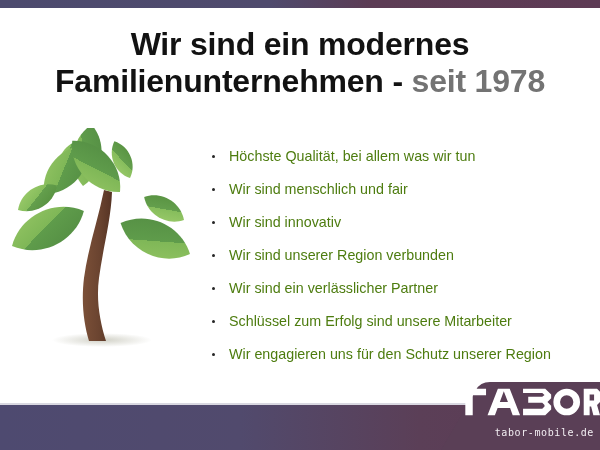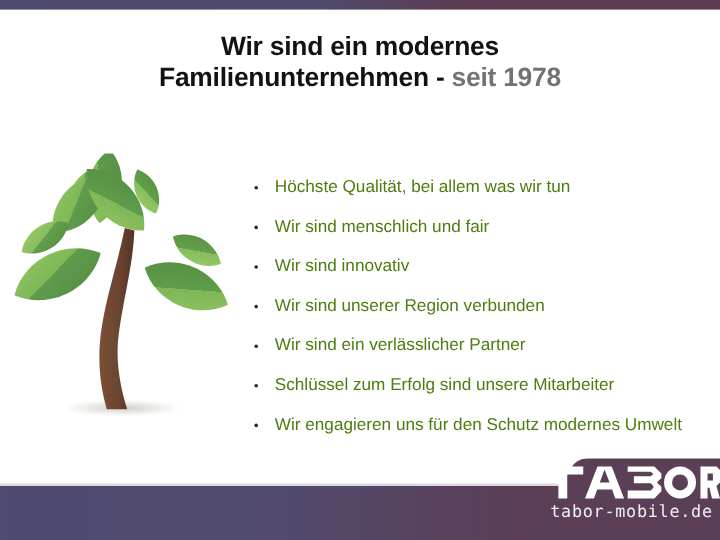--- a/index.html
+++ b/index.html
@@ -31,21 +31,21 @@
     background: linear-gradient(to right, #4c4a6e 0%, #4f4a6d 45%, #5c3c54 62%, #5e3b55 100%);
   }
 
   
   #headline {
     position: absolute;
     left: 0; top: 26px;
     width: 600px;
     text-align: center;
     line-height: 1.16;
-    font-size: 22px;
+    font-size: 32px;
     font-weight: bold;
     color: #121212;
     letter-spacing: -0.2px;
   }
   #headline .line { display: block; white-space: nowrap; }
   #headline .accent { color: #737373; }
 
   
   #bullets {
     position: absolute;
@@ -103,23 +103,23 @@
     left: 452px; top: 386px;
     width: 148px;
     text-align: left;
   }
   #logo-wordmark {
     display: block;
     height: 32px;
   }
   #logo-tagline {
     display: block;
-    margin-top: 1px;
+    margin-top: 9px;
     font-family: "DejaVu Sans Mono", monospace;
-    font-size: 14px;
+    font-size: 10px;
     letter-spacing: 0.6px;
     color: #f2eef2;
     text-align: right;
     padding-right: 6px;
   }
 </style>
 </head>
 <body>
 
 <div id="slide">
@@ -196,21 +196,21 @@
     </svg>
   </div>
 
   <ul id="bullets">
     <li><span class="dot"></span><span>Höchste Qualität, bei allem was wir tun</span></li>
     <li><span class="dot"></span><span>Wir sind menschlich und fair</span></li>
     <li><span class="dot"></span><span>Wir sind innovativ</span></li>
     <li><span class="dot"></span><span>Wir sind unserer Region verbunden</span></li>
     <li><span class="dot"></span><span>Wir sind ein verlässlicher Partner</span></li>
     <li><span class="dot"></span><span>Schlüssel zum Erfolg sind unsere Mitarbeiter</span></li>
-    <li><span class="dot"></span><span>Wir engagieren uns für den Schutz modernes Umwelt</span></li>
+    <li><span class="dot"></span><span>Wir engagieren uns für den Schutz unserer Region</span></li>
   </ul>
 
   <div id="footer-hairline"></div>
   <div id="footer-bar"></div>
 
   <div id="logo-panel">
     <svg viewBox="0 0 182 72" width="182" height="72" xmlns="http://www.w3.org/2000/svg">
       <path d="M36,72 L6,72 L6,72 Z" fill="none"></path>
       <path d="M23,72 L58,12 Q62,4 72,4 L182,4 L182,72 Z" fill="#5a3f56"></path>
     </svg>

